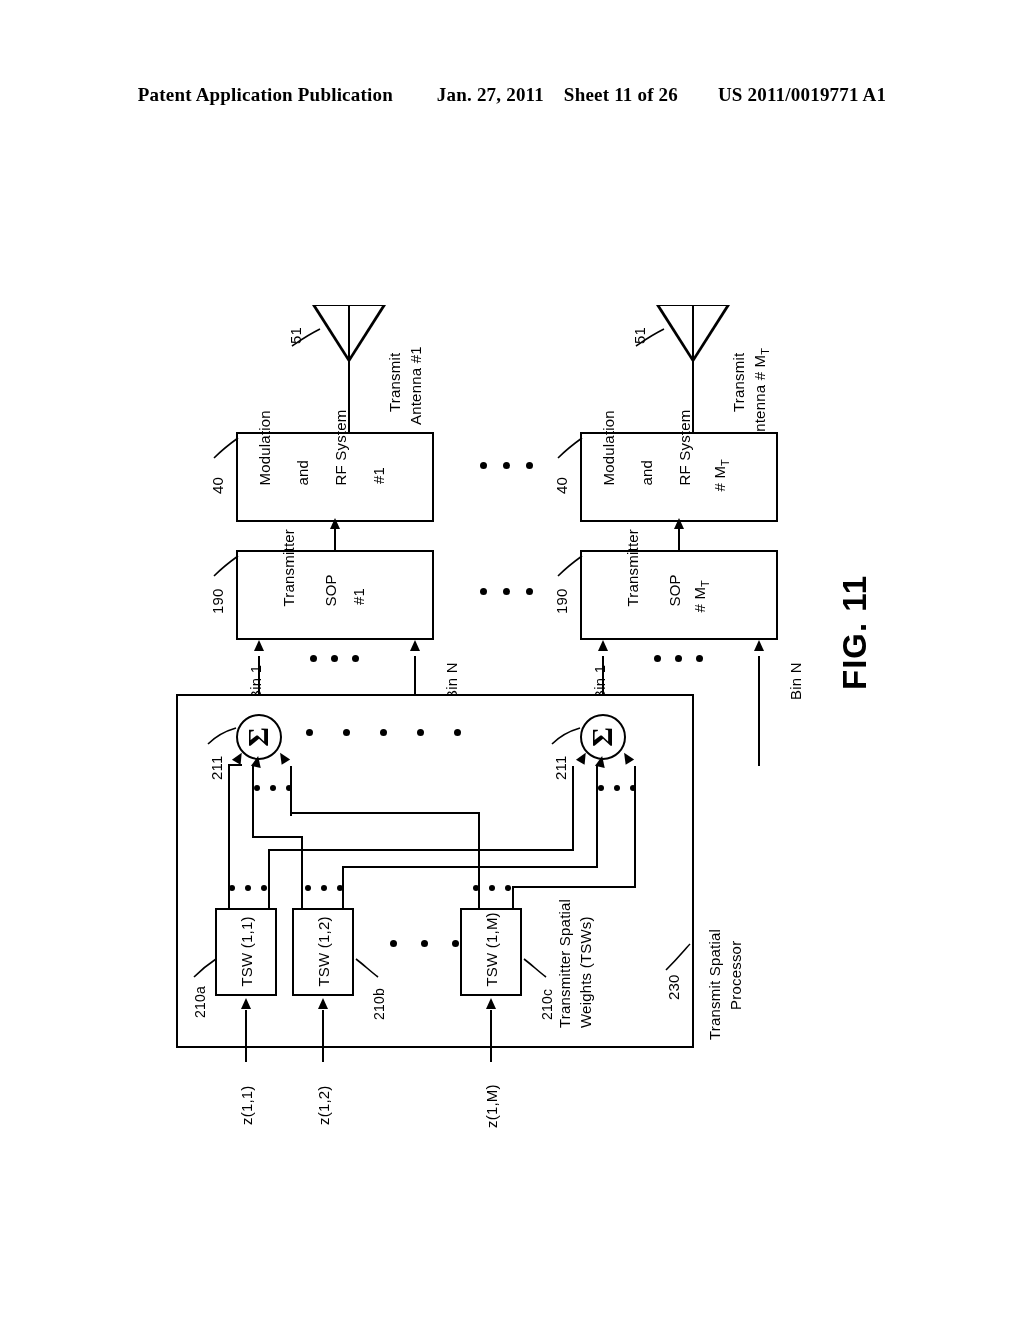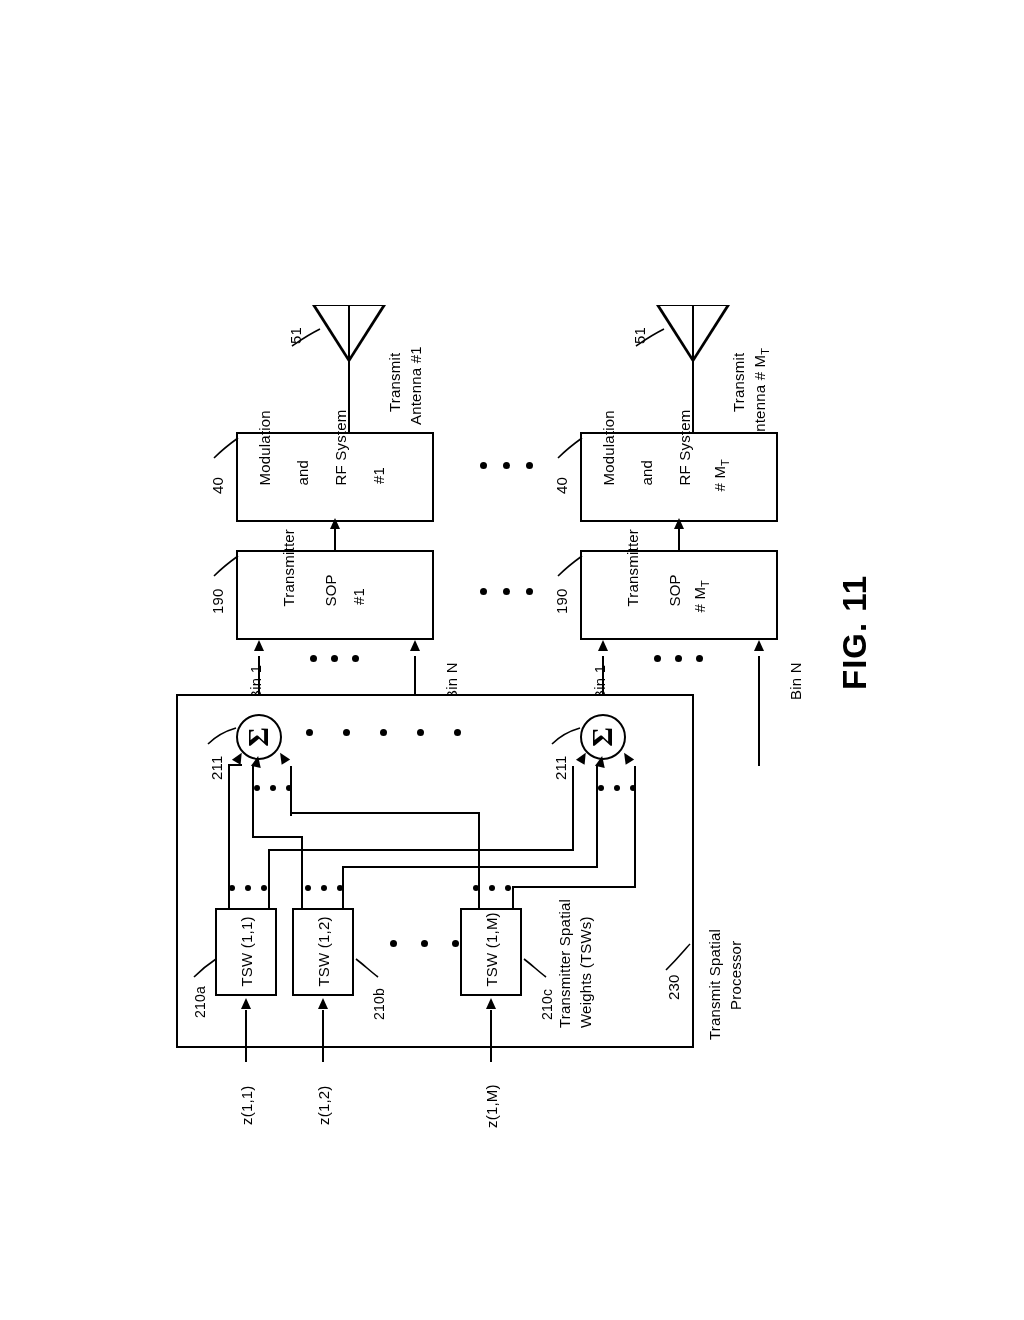--- a/index.html
+++ b/index.html
@@ -154,20 +154,29 @@
     font-weight: bold;
     letter-spacing: 1px;
     white-space: nowrap;
   }
 </style>
 </head>
 <body>
 
 <div id="page">
 
+  <div id="pub-header">
+    <span>Patent Application Publication</span>
+    <span class="hdr-gap-a"></span>
+    <span>Jan. 27, 2011</span>
+    <span class="hdr-gap-b"></span>
+    <span>Sheet 11 of 26</span>
+    <span class="hdr-gap-c"></span>
+    <span>US 2011/0019771 A1</span>
+  </div>
 
   <div id="fig-label" style="left:836px; top:690px; transform: rotate(-90deg);">FIG. 11</div>
 
   <div class="antenna" style="left:312px; top:305px;"></div>
   <div class="antenna-inner" style="left:316px; top:306px;"></div>
   <div class="antenna-mid" style="left:348px; top:305px; height:58px;"></div>
   <div class="wire v" style="left:348px; top:363px; height:69px;"></div>
   <svg class="leader" style="left:290px; top:316px;" width="34" height="34">
     <path d="M2,30 C8,26 16,20 30,13" stroke="#000" stroke-width="1.6" fill="none"></path>
   </svg>

